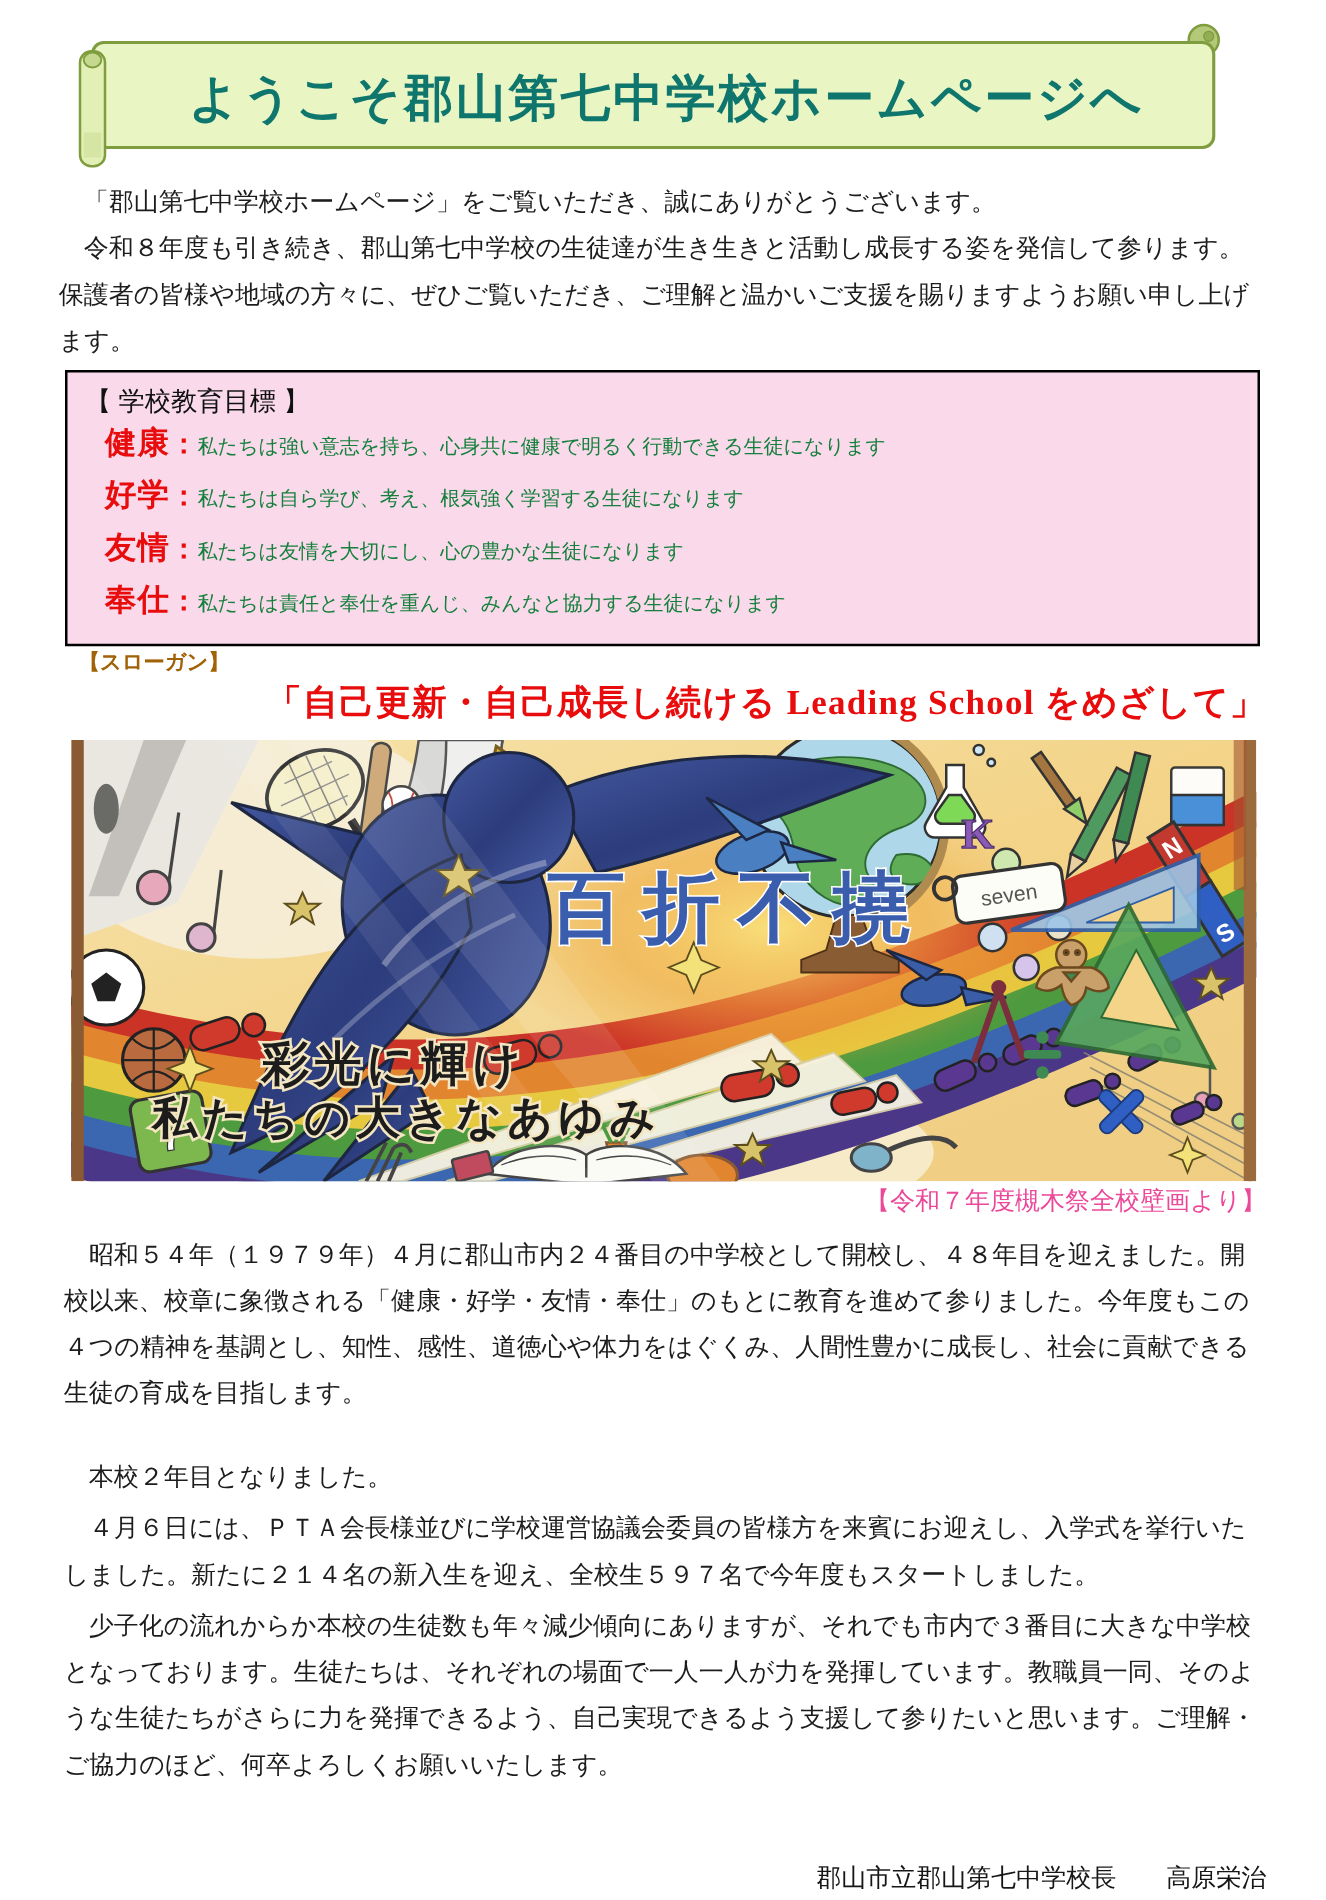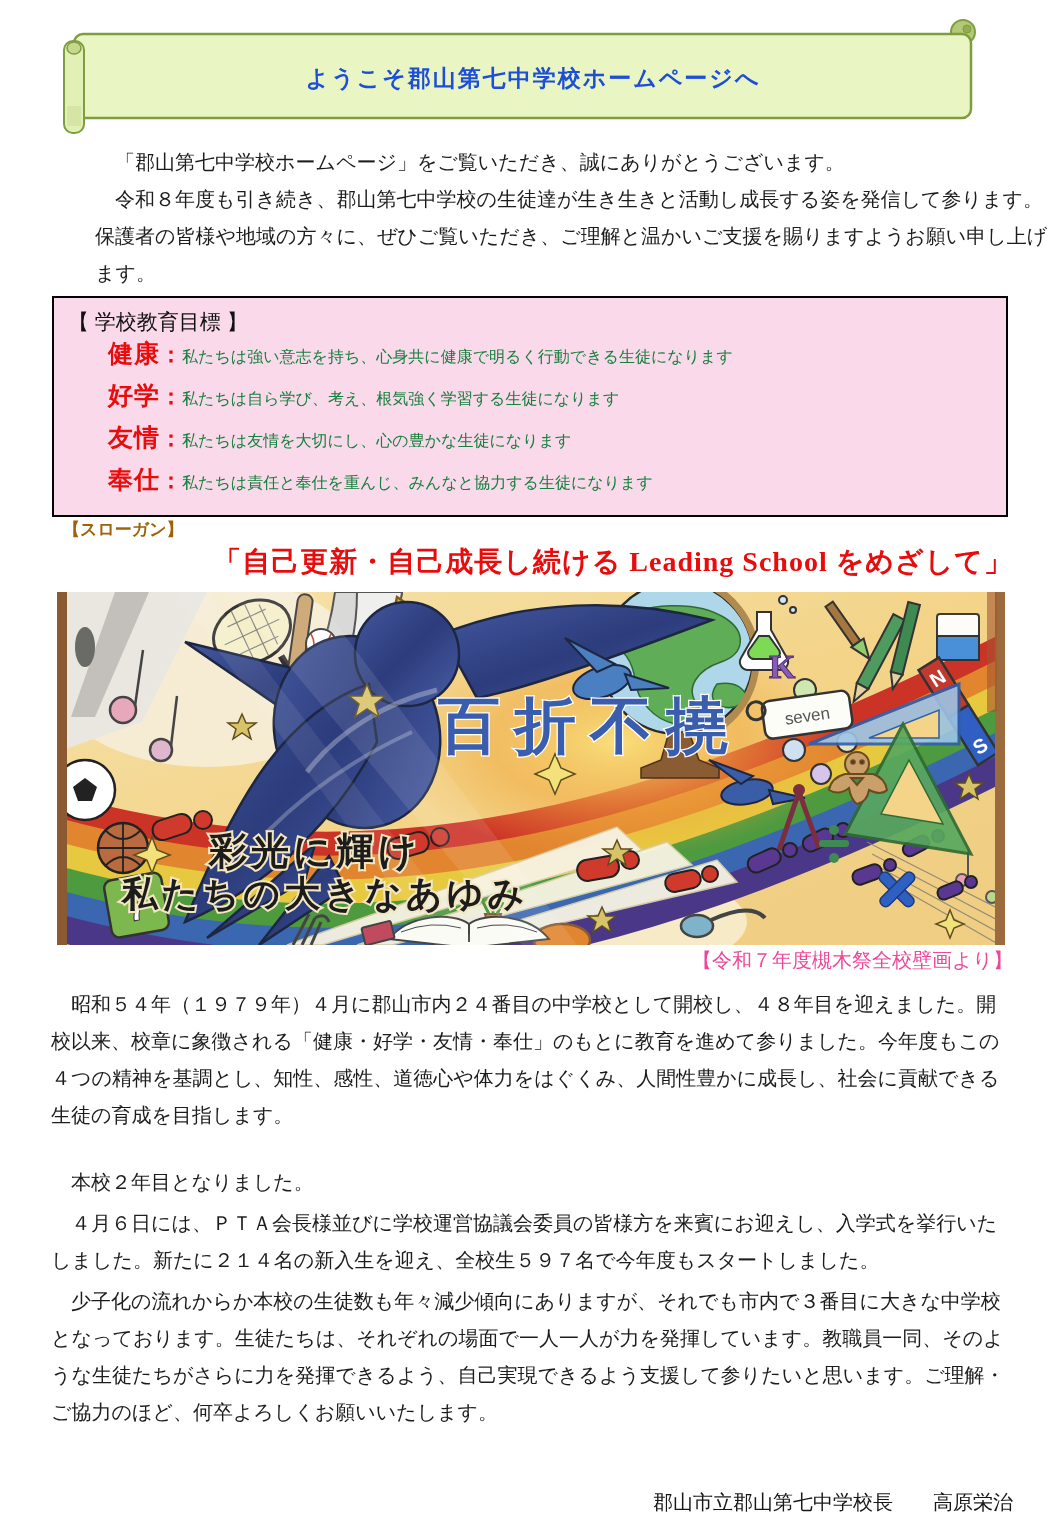--- a/index.html
+++ b/index.html
@@ -7,32 +7,32 @@
     position:relative;width:1061px;height:1520px;background:#ffffff;overflow:hidden;
     font-family:"Liberation Sans","DejaVu Sans",sans-serif;color:#1c1c1c;
   }
   
   #banner{position:absolute;left:62px;top:16px;width:922px;height:120px;}
   #banner svg{position:absolute;left:0;top:0;width:100%;height:100%;}
   #banner h1{
     position:absolute;left:20px;right:0;top:22px;height:80px;margin:0;
     display:flex;align-items:center;justify-content:center;
     font-family:"Liberation Serif","DejaVu Serif",serif;
-    font-size:23px;font-weight:bold;letter-spacing:2px;color:#1d4ed8;
-  }
-  
-  #intro{position:absolute;left:47px;top:144px;width:966px;font-size:20px;line-height:37px;margin-left:48px;}
+    font-size:40px;font-weight:bold;letter-spacing:2px;color:#0f766e;
+  }
+  
+  #intro{position:absolute;left:47px;top:144px;width:966px;font-size:20px;line-height:37px;}
   #intro p{margin:0;}
   
   #goals{
     position:absolute;left:52px;top:296px;width:956px;height:221px;box-sizing:border-box;
     background:#f9d9ea;border:2px solid #000;padding:9px 31px 0 14px;
   }
   #goals .g-title{font-size:21px;line-height:30px;color:#111;}
-  #goals .g-row{display:flex;align-items:baseline;margin-left:40px;height:42px;}
+  #goals .g-row{display:flex;align-items:baseline;margin-left:16px;height:42px;}
   .g-key{
     font-family:"Liberation Serif","DejaVu Serif",serif;font-weight:bold;
     font-size:25px;color:#e80c0c;letter-spacing:1px;white-space:nowrap;
   }
   .g-sep{font-family:"Liberation Serif","DejaVu Serif",serif;font-weight:bold;font-size:22px;color:#e80c0c;}
   .g-desc{font-size:16px;color:#15803d;}
   
   #slogan-label{
     position:absolute;left:63px;top:518px;font-size:17px;color:#a16207;
     font-family:"Liberation Serif","DejaVu Serif",serif;font-weight:600;

